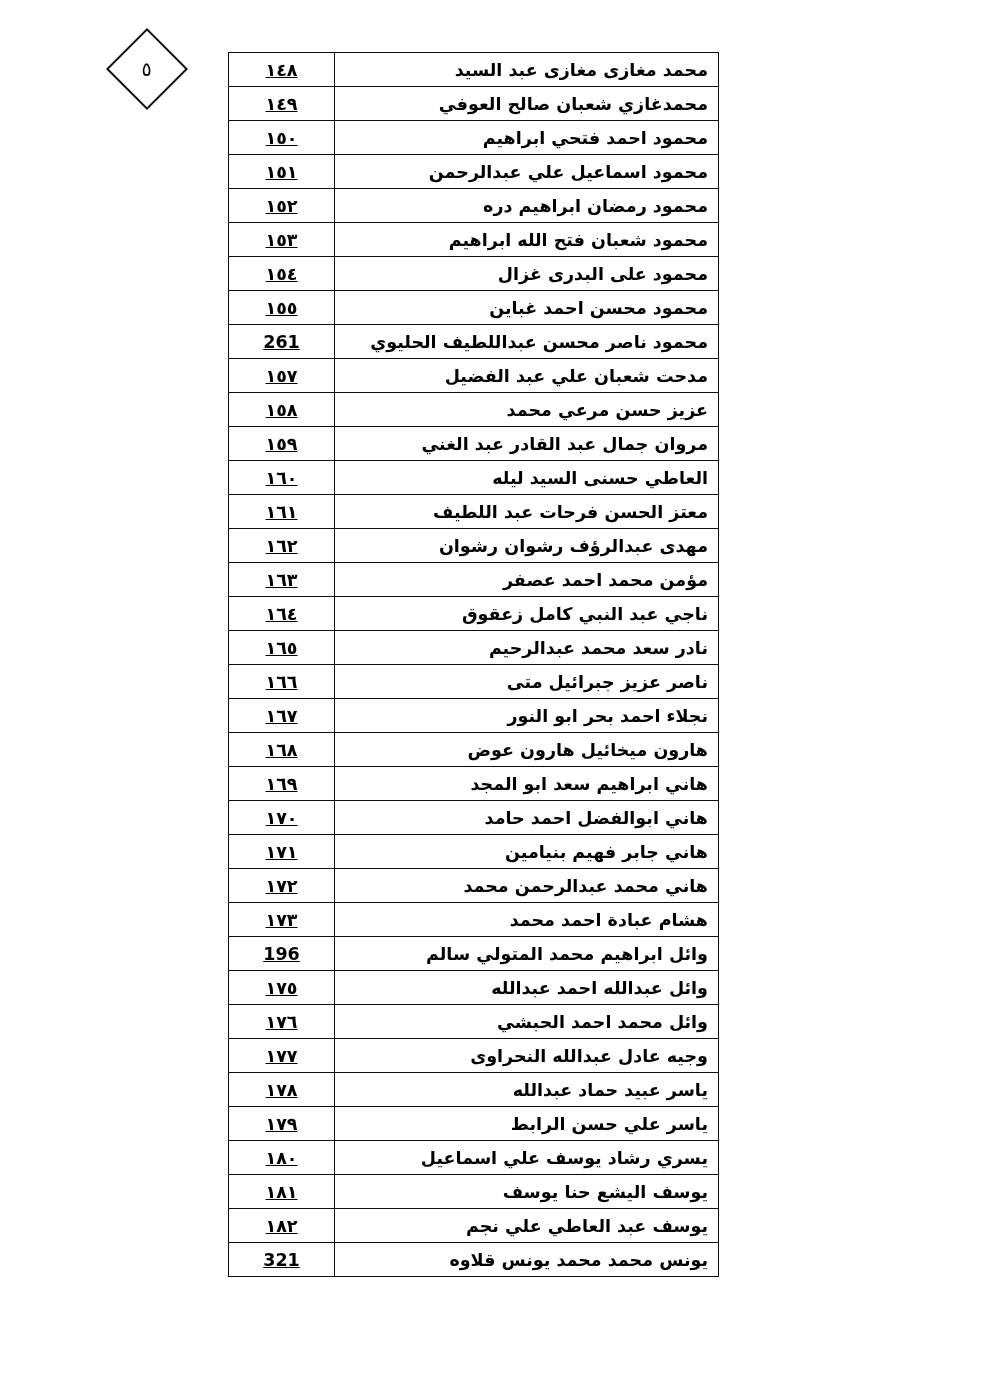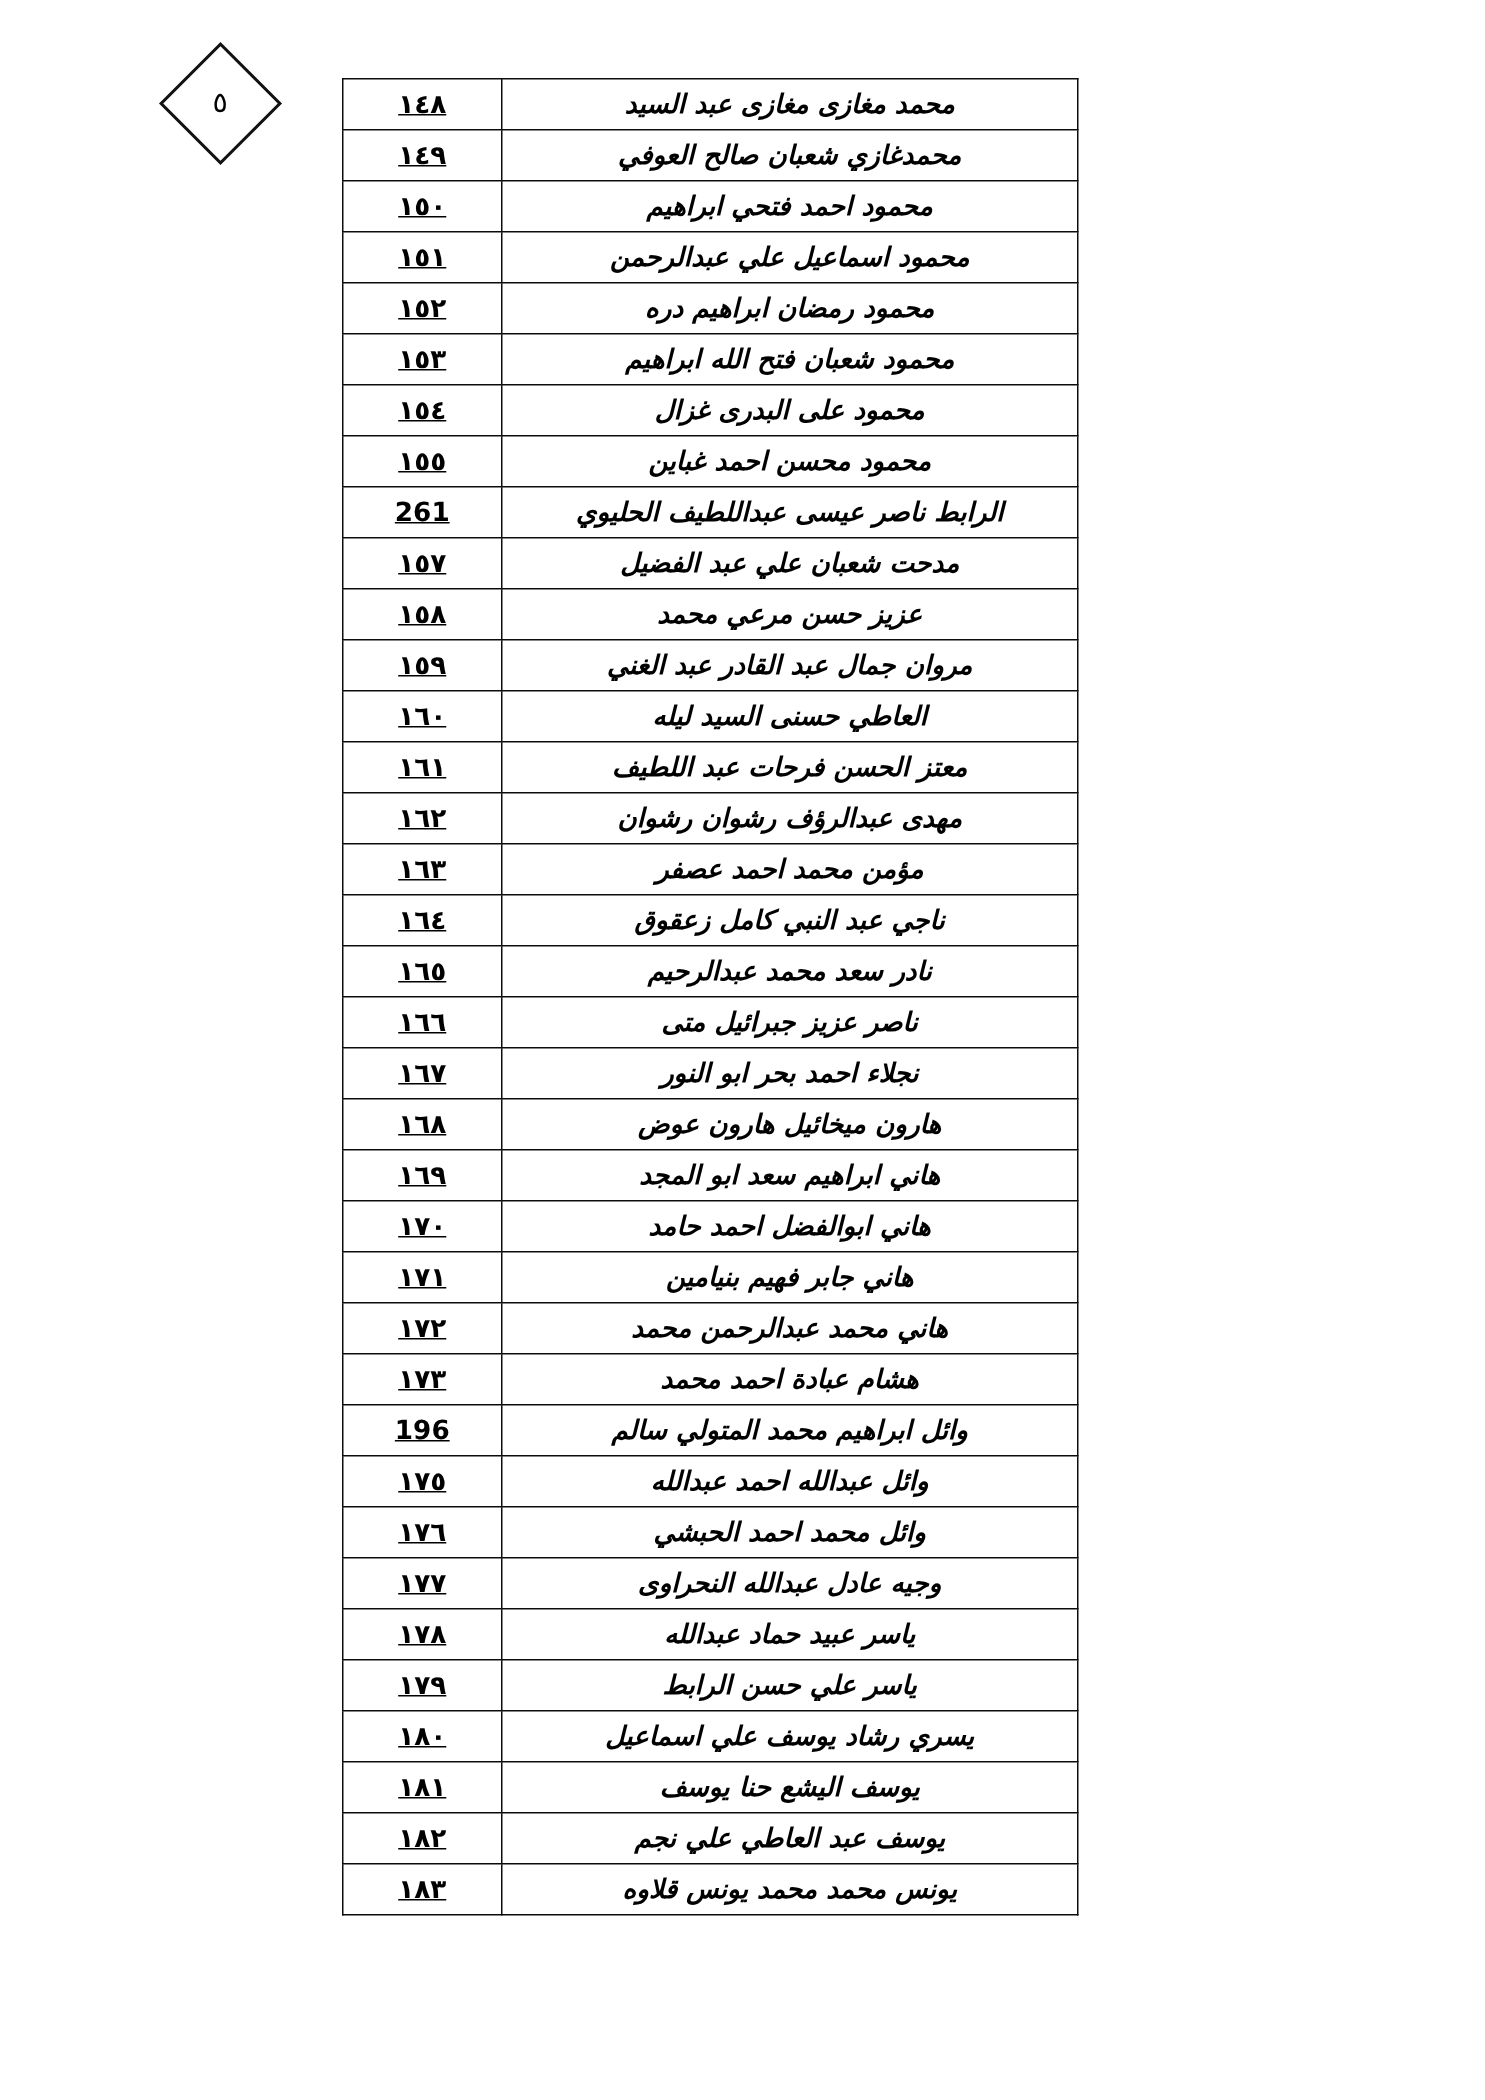--- a/index.html
+++ b/index.html
@@ -54,23 +54,21 @@
     height: 33px;
     padding: 0 10px;
     vertical-align: middle;
     font-size: 17.5px;
     font-weight: bold;
     white-space: nowrap;
     overflow: hidden;
   }
   td.name-cell {
     width: 363px;
-    text-align: center;
     letter-spacing: 0;
-    font-style: italic;
   }
   td.num-cell {
     width: 85px;
     text-align: center;
     font-size: 18px;
     text-decoration: underline;
   }
 </style>
 </head>
 <body>
@@ -108,21 +106,21 @@
         </tr>
         <tr>
           <td class="name-cell">محمود على البدرى غزال</td>
           <td class="num-cell">١٥٤</td>
         </tr>
         <tr>
           <td class="name-cell">محمود محسن احمد غباين</td>
           <td class="num-cell">١٥٥</td>
         </tr>
         <tr>
-          <td class="name-cell">الرابط ناصر عيسى عبداللطيف الحليوي</td>
+          <td class="name-cell">محمود ناصر محسن عبداللطيف الحليوي</td>
           <td class="num-cell">261</td>
         </tr>
         <tr>
           <td class="name-cell">مدحت شعبان علي عبد الفضيل</td>
           <td class="num-cell">١٥٧</td>
         </tr>
         <tr>
           <td class="name-cell">عزيز حسن مرعي محمد</td>
           <td class="num-cell">١٥٨</td>
         </tr>
@@ -217,17 +215,17 @@
         <tr>
           <td class="name-cell">يوسف اليشع حنا يوسف</td>
           <td class="num-cell">١٨١</td>
         </tr>
         <tr>
           <td class="name-cell">يوسف عبد العاطي علي نجم</td>
           <td class="num-cell">١٨٢</td>
         </tr>
         <tr>
           <td class="name-cell">يونس محمد محمد يونس قلاوه</td>
-          <td class="num-cell">١٨٣</td>
+          <td class="num-cell">321</td>
         </tr>
       </tbody>
   </table>
 </div>
 
 </body></html>

